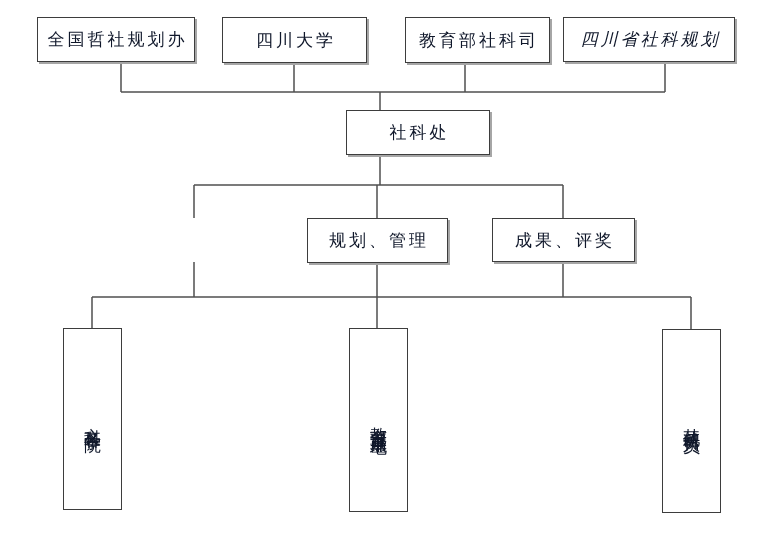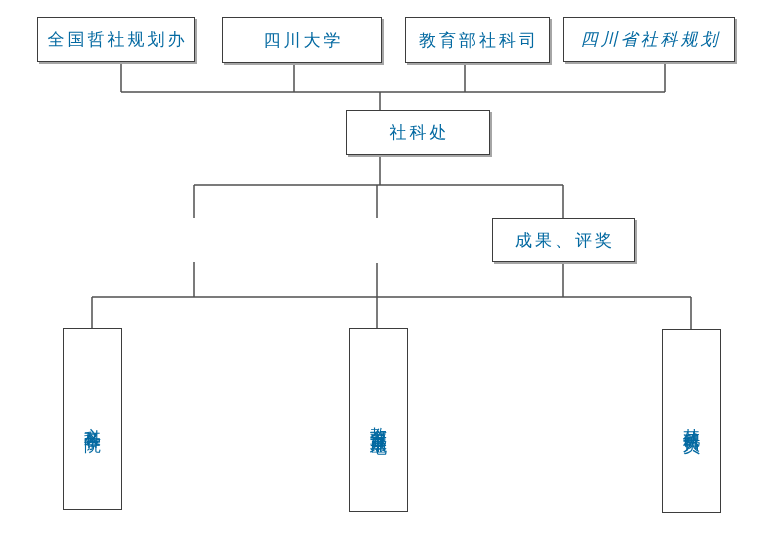--- a/index.html
+++ b/index.html
@@ -6,21 +6,21 @@
     margin: 0;
     padding: 0;
     background: #ffffff;
   }
   #stage {
     position: relative;
     width: 761px;
     height: 540px;
     background: #ffffff;
     font-family: "Liberation Serif", "DejaVu Serif", serif;
-    color: #0369a1;
+    color: #0f172a;
     overflow: hidden;
   }
   #connectors {
     position: absolute;
     left: 0; top: 0;
     width: 761px; height: 540px;
   }
   .node {
     position: absolute;
     box-sizing: border-box;
@@ -39,21 +39,21 @@
   }
   .node.vertical {
     writing-mode: vertical-rl;
     text-orientation: upright;
     letter-spacing: 2px;
     text-indent: 0;
     white-space: normal;
   }
   
   .b-top1   { left: 37px;  top: 17px;  width: 158px; height: 45px; }
-  .b-top2   { left: 222px; top: 17px;  width: 160px; height: 46px; }
+  .b-top2   { left: 222px; top: 17px;  width: 145px; height: 46px; }
   .b-top3   { left: 405px; top: 17px;  width: 145px; height: 46px; }
   .b-top4   { left: 563px; top: 17px;  width: 172px; height: 45px; font-style: italic; }
   .b-center { left: 308px; top: 110px; width: 144px; height: 45px; margin-left: 38px; }
   .b-mid1   { left: 123px; top: 218px; width: 142px; height: 44px; }
   .b-mid2   { left: 307px; top: 218px; width: 141px; height: 45px; }
   .b-mid3   { left: 492px; top: 218px; width: 143px; height: 44px; text-align: right; }
   .b-bot1   { left: 63px;  top: 328px; width: 59px;  height: 182px; }
   .b-bot2   { left: 349px; top: 328px; width: 59px;  height: 184px; }
   .b-bot3   { left: 662px; top: 329px; width: 59px;  height: 184px; }
 </style>
@@ -87,19 +87,20 @@
     </g>
   </svg>
 
   <div class="node shadowed b-top1">全国哲社规划办</div>
   <div class="node shadowed b-top2">四川大学</div>
   <div class="node shadowed b-top3">教育部社科司</div>
   <div class="node shadowed b-top4">四川省社科规划</div>
 
   <div class="node shadowed b-center">社科处</div>
 
+  <div class="node shadowed b-mid2">规划、管理</div>
   <div class="node shadowed b-mid3">成果、评奖</div>
 
   <div class="node vertical b-bot1">文科各学院</div>
   <div class="node vertical b-bot2">教育部重点基地</div>
   <div class="node vertical b-bot3">其他科研人员</div>
 
 </div>
 
 </body></html>

